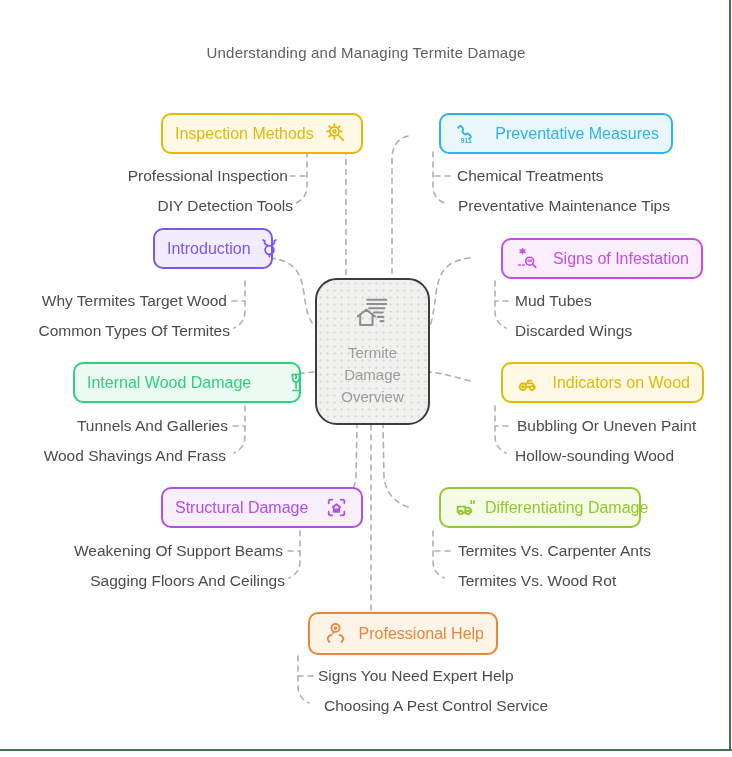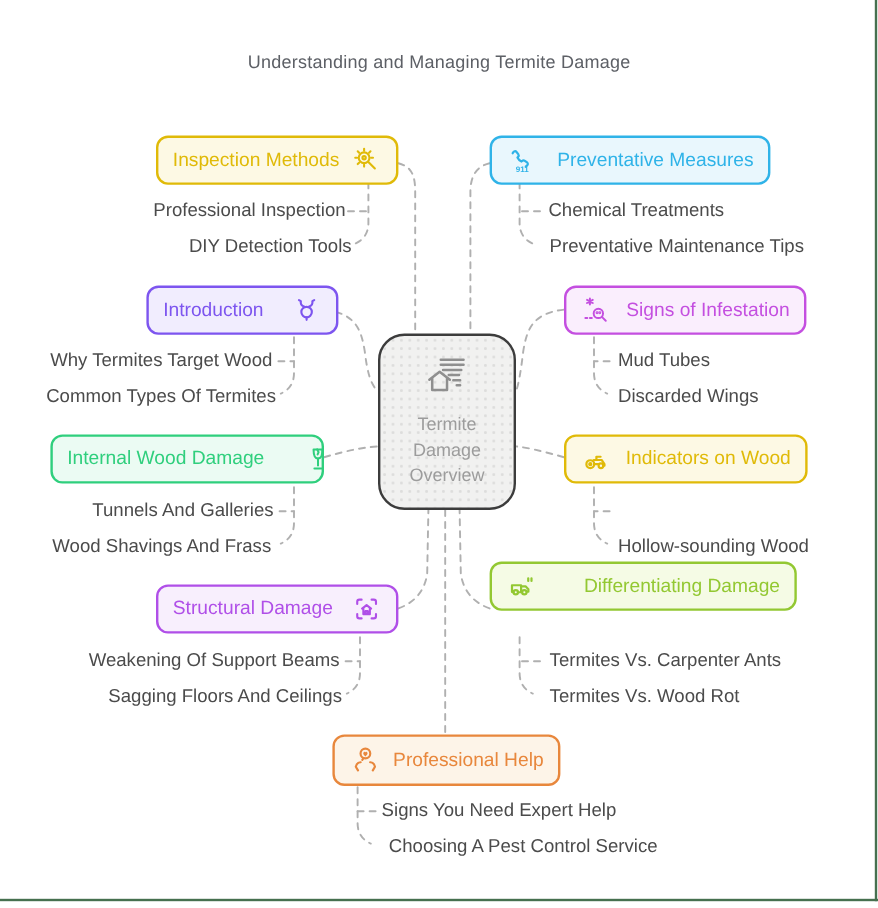--- a/index.html
+++ b/index.html
@@ -27,21 +27,21 @@
     gap:5px;z-index:1;
   }
   .center-node .lbl{
     color:#9c9c9c;font-size:15px;line-height:1.45;text-align:center;width:100px;
   }
 
   .branch{
     position:absolute;z-index:1;height:41px;box-sizing:border-box;
     display:flex;align-items:center;justify-content:space-between;gap:6px;
     border:2px solid var(--c);background:var(--bg);color:var(--c);
-    border-radius:10px;padding:0 12px;font-size:16px;white-space:nowrap;
+    border-radius:10px;padding:0 12px;font-size:16px;white-space:nowrap;margin-left:31px;
   }
   .branch .icon{display:flex;align-items:center;}
   .c-yellow {--c:#e0ba08;--bg:#fdf9e4;}
   .c-cyan   {--c:#2fb3e8;--bg:#e9f7fd;}
   .c-purple {--c:#7d55ef;--bg:#f1edfe;}
   .c-magenta{--c:#c44fe0;--bg:#faeefd;}
   .c-green  {--c:#2fcf7d;--bg:#ebfbf3;}
   .c-violet {--c:#b04fe8;--bg:#f8effd;}
   .c-lime   {--c:#93c832;--bg:#f5fbe5;}
   .c-orange {--c:#e8873c;--bg:#fdf4e8;}
@@ -119,21 +119,21 @@
   <div class="branch c-cyan" style="left:408px;top:113px;width:234px;">
     <span class="icon">
       <svg width="26" height="26" viewBox="0 0 24 24" fill="none" stroke="currentColor" stroke-width="1.7" stroke-linecap="round" stroke-linejoin="round">
         <path d="M4.8 6.2c.9-1.8 2.2-2 3-1l1.3 1.7c.5.7.5 1.5-.1 2.1l-.5.5c.6 1.3 1.8 2.5 3.1 3.1l.5-.5c.6-.6 1.4-.6 2.1-.1l1.7 1.3c1 .8.8 2.1-1 3"></path>
         <text x="7.2" y="20.5" font-size="6.2" font-weight="bold" fill="currentColor" stroke="none">911</text>
       </svg>
     </span>
     <span>Preventative Measures</span>
   </div>
 
-  <div class="branch c-purple" style="left:122px;top:238px;width:160px;">
+  <div class="branch c-purple" style="left:122px;top:228px;width:120px;">
     <span>Introduction</span>
     <span class="icon">
       <svg width="25" height="25" viewBox="0 0 24 24" fill="none" stroke="currentColor" stroke-width="1.7" stroke-linecap="round" stroke-linejoin="round">
         <path d="M10 9C8 8.4 7 6.8 7.4 4.8 M7.4 4.8 5.9 3.9 M14 9c2-.6 3-2.2 2.6-4.2 M16.6 4.8l1.5-.9"></path>
         <circle cx="12" cy="13.5" r="4.2"></circle>
         <path d="M12 17.7v2"></path>
       </svg>
     </span>
   </div>
 
@@ -178,21 +178,21 @@
   <div class="branch c-violet" style="left:130px;top:487px;width:202px;">
     <span>Structural Damage</span>
     <span class="icon">
       <svg width="25" height="25" viewBox="0 0 24 24" fill="none" stroke="currentColor" stroke-width="1.7" stroke-linecap="round" stroke-linejoin="round">
         <path d="M4.5 8V6.2c0-1 .7-1.7 1.7-1.7H8 M16 4.5h1.8c1 0 1.7.7 1.7 1.7V8 M19.5 16v1.8c0 1-.7 1.7-1.7 1.7H16 M8 19.5H6.2c-1 0-1.7-.7-1.7-1.7V16"></path>
         <path d="M8.4 11.7 12 8.9l3.6 2.8 M9.4 11.2v4.9h5.2v-4.9 M11.1 16.1v-2.4h1.8v2.4"></path>
       </svg>
     </span>
   </div>
 
-  <div class="branch c-lime" style="left:408px;top:468px;width:256px;">
+  <div class="branch c-lime" style="left:408px;top:487px;width:202px;">
     <span class="icon">
       <svg width="26" height="26" viewBox="0 0 24 24" fill="none" stroke="currentColor" stroke-width="1.7" stroke-linecap="round" stroke-linejoin="round">
         <path d="M4.3 15.8v-5h7v5 M11.3 11.6h3.4l2.2 2.3v1.9h-1.2"></path>
         <circle cx="7.2" cy="16.2" r="1.7"></circle>
           <circle cx="13.8" cy="16.2" r="1.7"></circle>
         <path d="M5.5 16.2h-.9 M12.1 16.2H8.9"></path>
         <path d="M16.8 5.5v2 M19.3 5.5v2"></path>
       </svg>
     </span>
     <span>Differentiating Damage</span>
@@ -216,20 +216,21 @@
   <span class="leaf r" style="right:502px;top:321px;">Common Types Of Termites</span>
   <span class="leaf r" style="right:504px;top:416px;">Tunnels And Galleries</span>
   <span class="leaf r" style="right:506px;top:446px;">Wood Shavings And Frass</span>
   <span class="leaf r" style="right:449px;top:541px;">Weakening Of Support Beams</span>
   <span class="leaf r" style="right:447px;top:571px;">Sagging Floors And Ceilings</span>
 
   <span class="leaf" style="left:457px;top:166px;">Chemical Treatments</span>
   <span class="leaf" style="left:458px;top:196px;">Preventative Maintenance Tips</span>
   <span class="leaf" style="left:515px;top:291px;">Mud Tubes</span>
   <span class="leaf" style="left:515px;top:321px;">Discarded Wings</span>
+  <span class="leaf" style="left:517px;top:416px;">Bubbling Or Uneven Paint</span>
   <span class="leaf" style="left:515px;top:446px;text-align:right;">Hollow-sounding Wood</span>
   <span class="leaf" style="left:458px;top:541px;">Termites Vs. Carpenter Ants</span>
   <span class="leaf" style="left:458px;top:571px;">Termites Vs. Wood Rot</span>
 
   <span class="leaf" style="left:318px;top:666px;">Signs You Need Expert Help</span>
   <span class="leaf" style="left:324px;top:696px;">Choosing A Pest Control Service</span>
 
   <div class="edge-right"></div>
   <div class="edge-bottom"></div>
 </div>

